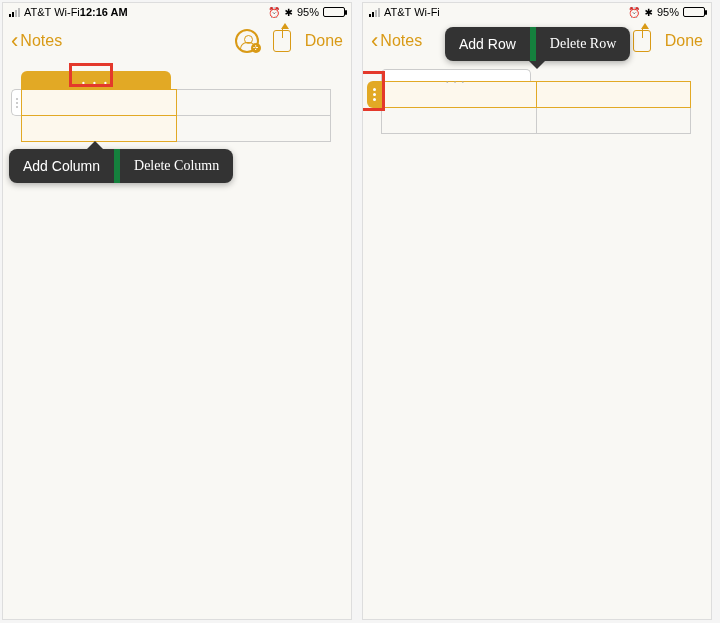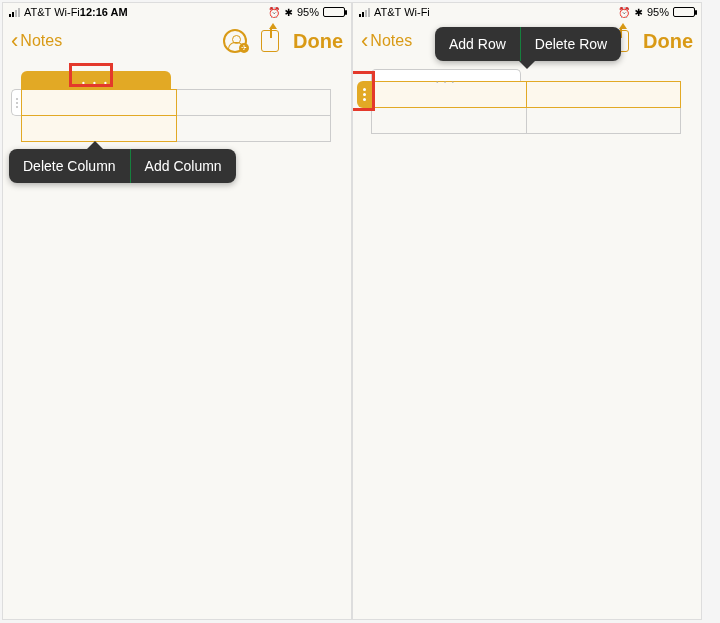--- a/index.html
+++ b/index.html
@@ -5,20 +5,21 @@
   * { box-sizing: border-box; margin: 0; padding: 0; }
   body {
     font-family: -apple-system, BlinkMacSystemFont, "Helvetica Neue", Arial, sans-serif;
     background: #f5f5f5;
     width: 720px;
     height: 623px;
     overflow: hidden;
   }
   .container {
     display: flex;
+    gap: 10px;
     width: 720px;
     height: 623px;
     padding: 2px;
   }
   .phone {
     position: relative;
     width: 350px;
     height: 618px;
     background: #f9f8f4;
     border: 1px solid #ddd;
@@ -70,21 +71,21 @@
     width:24px;height:24px;border:2px solid #d99a16;border-radius:50%;position:relative;
   }
   .avatar::before{content:"";position:absolute;top:4px;left:7px;width:7px;height:7px;border:1.5px solid #d99a16;border-radius:50%;}
   .avatar::after{content:"";position:absolute;bottom:2px;left:3px;width:14px;height:6px;border:1.5px solid #d99a16;border-top-left-radius:8px;border-top-right-radius:8px;border-bottom:none;}
   .avatar .plus{position:absolute;right:-4px;bottom:-2px;width:10px;height:10px;background:#d99a16;border-radius:50%;color:#fff;font-size:9px;line-height:10px;text-align:center;font-weight:bold;}
   .share {
     width:18px;height:22px;border:1.5px solid #d99a16;border-radius:3px;position:relative;
   }
   .share::before{content:"";position:absolute;top:-8px;left:7px;width:0;height:0;border-left:4px solid transparent;border-right:4px solid transparent;border-bottom:6px solid #d99a16;}
   .share::after{content:"";position:absolute;top:-3px;left:8px;width:1.5px;height:10px;background:#d99a16;}
-  .done { color:#d99a16; font-size:20px; font-weight:700; }
+  .done { color:#d99a16; font-size:16px; font-weight:400; }
 
   
   .note-body { position:relative; padding: 4px 10px 0 10px; }
 
   
   .tbl-wrap { position:relative; margin-top: 24px; margin-left:8px;}
   .tbl {
     border-collapse:collapse; width:310px;
   }
   .tbl td {
@@ -123,21 +124,21 @@
   .sel-row tr:first-child td { border:1.5px solid #e2a925; background:#fdf8ed;}
 
   
   .popover {
     position:absolute;
     background:#333; color:#fff; border-radius:8px;
     display:flex; font-size:14px; height:34px; align-items:stretch;
     box-shadow:0 2px 6px rgba(0,0,0,0.3);
   }
   .popover .item { padding:0 14px; display:flex; align-items:center; white-space:nowrap; }
-  .popover .item + .item { border-left:1px solid #15803d; }
+  .popover .item + .item { border-left:6px solid #15803d;font-family:Liberation Serif, serif; }
   .popover::after{
     content:""; position:absolute; width:0;height:0;
     border-left:8px solid transparent;border-right:8px solid transparent;
   }
   .popover.point-up::after{ top:-8px; border-bottom:8px solid #333; }
   .popover.point-down::after{ bottom:-8px; border-top:8px solid #333; }
 
   
   .redbox { position:absolute; border:3px solid #e4392b; pointer-events:none; }
 </style>
@@ -196,22 +197,22 @@
               </tr>
           <tr>
                 <td></td>
                 <td></td>
               </tr>
         </tbody>
           </table>
       </div>
 
       <div class="popover point-up" style="top:88px; left:6px;">
+        <div class="item">Add Column</div>
         <div class="item">Delete Column</div>
-        <div class="item">Add Column</div>
       </div>
       <style>.phone:first-child .popover.point-up::after{ left:78px; }</style>
 
       <div class="redbox" style="top:2px; left:66px; width:44px; height:24px;"></div>
     </div>
   </div>
 
   <div class="phone">
     <div class="statusbar">
       <div class="sb-left">

